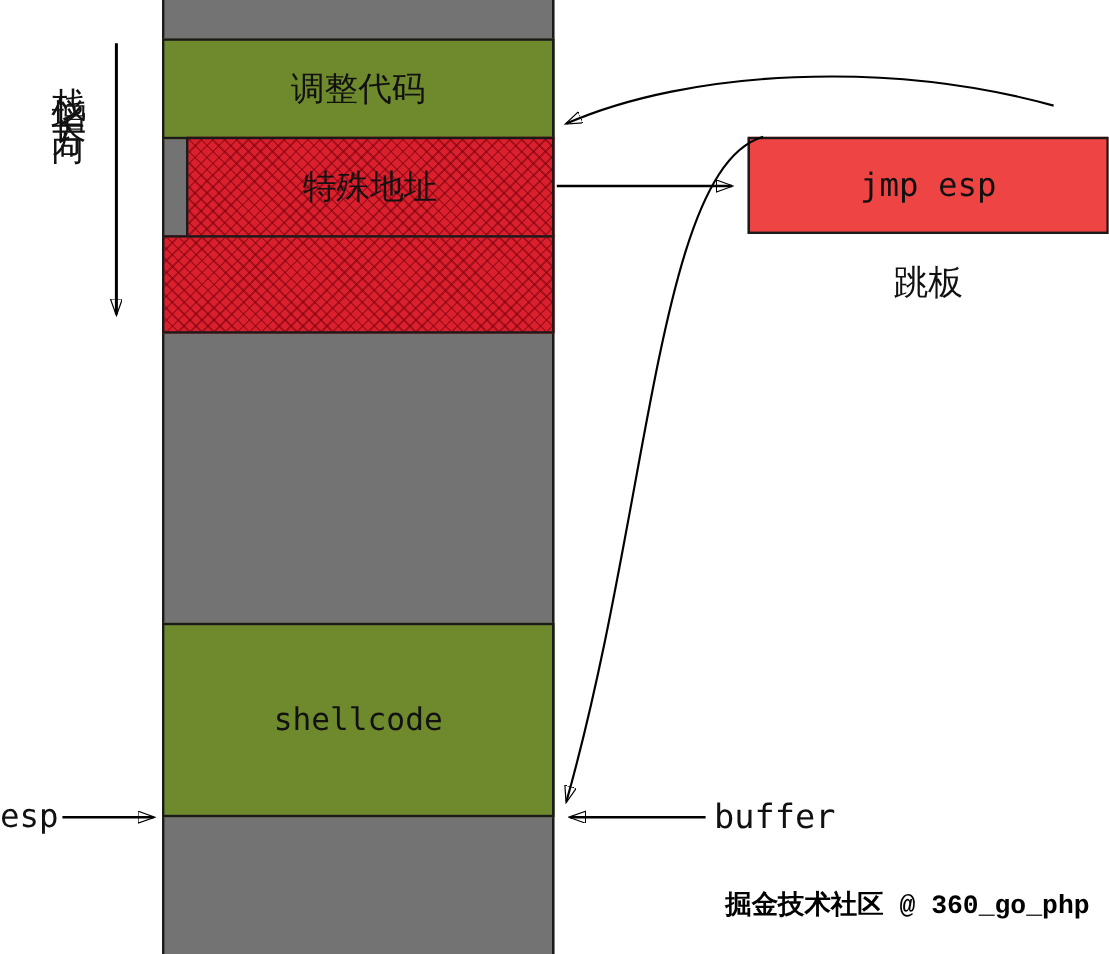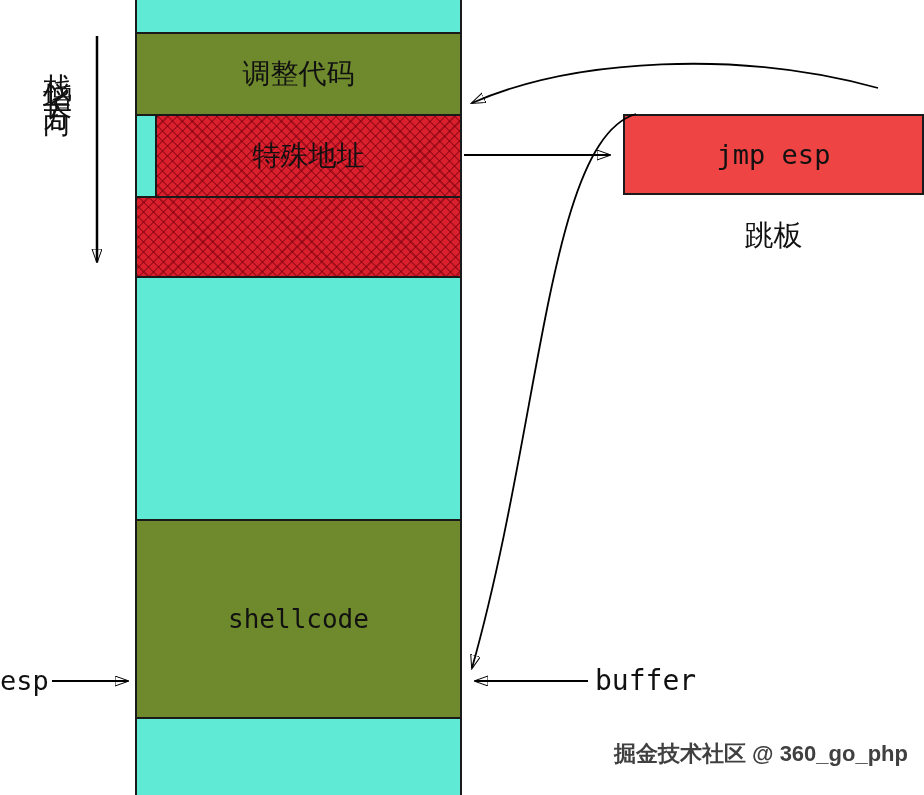--- a/index.html
+++ b/index.html
@@ -11,21 +11,21 @@
     font-family:"DejaVu Sans",sans-serif;
     color:#111;
   }
 
   
   .stack-column{
     position:absolute;
     left:135px;top:0;
     width:327px;height:795px;
     box-sizing:border-box;
-    background:#5eead4;
+    background:#737373;
     border-left:2px solid #1a1a1a;
     border-right:2px solid #1a1a1a;
   }
   .block{
     position:absolute;
     left:-2px;right:-2px;
     box-sizing:border-box;
     border:2px solid #1a1a1a;
     display:flex;
     align-items:center;
@@ -42,21 +42,21 @@
   .hatch-light{
     background-color:#f0f4f7;
     background-image:
       repeating-linear-gradient(45deg, rgba(150,170,190,.45) 0 1px, transparent 1px 6px),
       repeating-linear-gradient(135deg, rgba(150,170,190,.45) 0 1px, transparent 1px 6px);
   }
   .blk-adjust   {top:32px;  height:84px;}
   .blk-special  {top:114px; height:84px;margin-left:20px;}
   .blk-red2     {top:196px; height:82px;}
   .blk-buffer   {top:276px; height:245px; align-items:flex-end; padding-bottom:22px;}
-  .blk-shell    {top:519px; height:200px; font-family:"DejaVu Sans Mono",monospace; font-size:26px;}
+  .blk-shell    {top:519px; height:162px; font-family:"DejaVu Sans Mono",monospace; font-size:26px;}
 
   
   .growth-label{
     position:absolute;
     left:38px;top:50px;
     writing-mode:vertical-lr;
     text-orientation:upright;
     font-size:29px;
     letter-spacing:9px;
     color:#111;
@@ -95,22 +95,22 @@
     font-family:"DejaVu Sans Mono",monospace;
     font-size:28px;
   }
 
   
   .watermark{
     position:absolute;
     right:16px;bottom:26px;
     font-size:22px;
     font-weight:bold;
-    color:#404040;
-    font-family:Liberation Sans, sans-serif;
+    color:#000000;
+    font-family:Liberation Mono, monospace;
   }
 
   
   .overlay{
     position:absolute;
     left:0;top:0;
     width:924px;height:795px;
     pointer-events:none;
   }
   .overlay path{fill:none;stroke:#000;}

